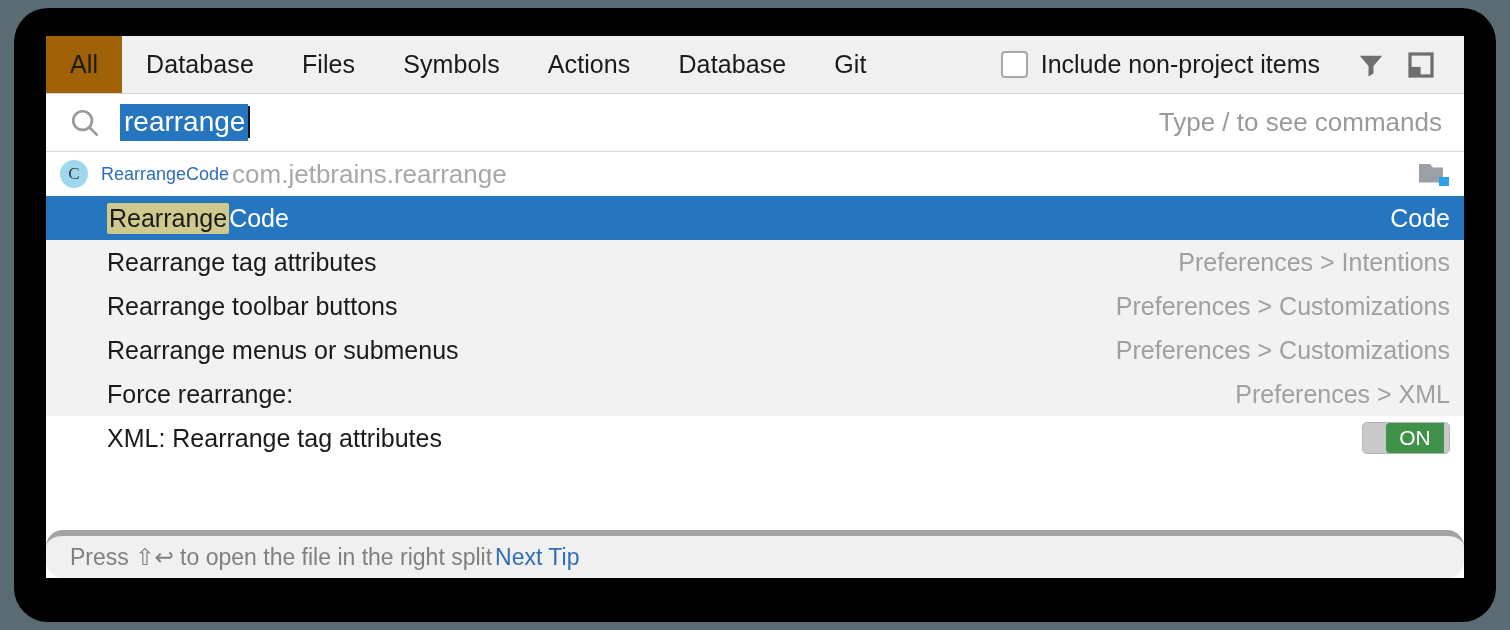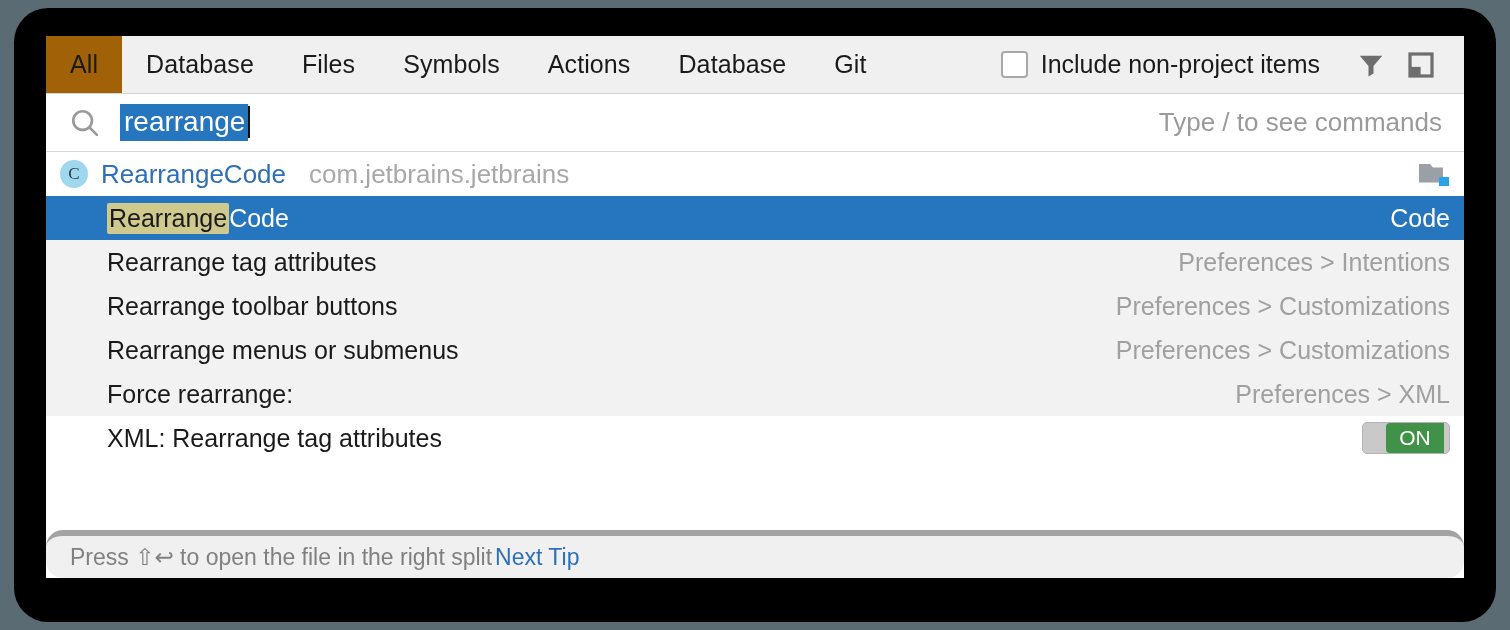--- a/index.html
+++ b/index.html
@@ -173,22 +173,22 @@
     font-size: 17px;
     display: flex;
     align-items: center;
     justify-content: center;
     margin-right: 13px;
     flex: none;
     font-family: "Liberation Serif", serif;
   }
   .class-name {
     color: #2f6fb5;
-    font-size: 26px;
-    margin-right: 23px;
+    font-size: 18px;
+    margin-right: 3px;
   }
   .class-pkg {
     color: #a8a8a8;
     font-size: 26px;
   }
   .indent-text { margin-left: 47px; }
   .hl {
     background: #cfc98e;
     color: #1a1a1a;
     padding: 1px 2px;
@@ -305,21 +305,21 @@
       </div>
       <div class="search-hint">Type / to see commands</div>
     </div>
 
     <div class="results">
 
       <div class="row plain">
         <div class="row-left">
           <span class="class-icon">C</span>
           <span class="class-name">RearrangeCode</span>
-          <span class="class-pkg">com.jetbrains.jetbrains</span>
+          <span class="class-pkg">com.jetbrains.rearrange</span>
         </div>
         <div class="row-right">
           <svg class="module-icon" viewBox="0 0 32 26">
             <path d="M1 3 h11 l3 3.4 h10 v15 h-24 z" fill="#9aa0a6"></path>
             <rect x="21" y="16" width="10" height="9" fill="#2aa3e8"></rect>
           </svg>
         </div>
       </div>
 
       <div class="row selected">

